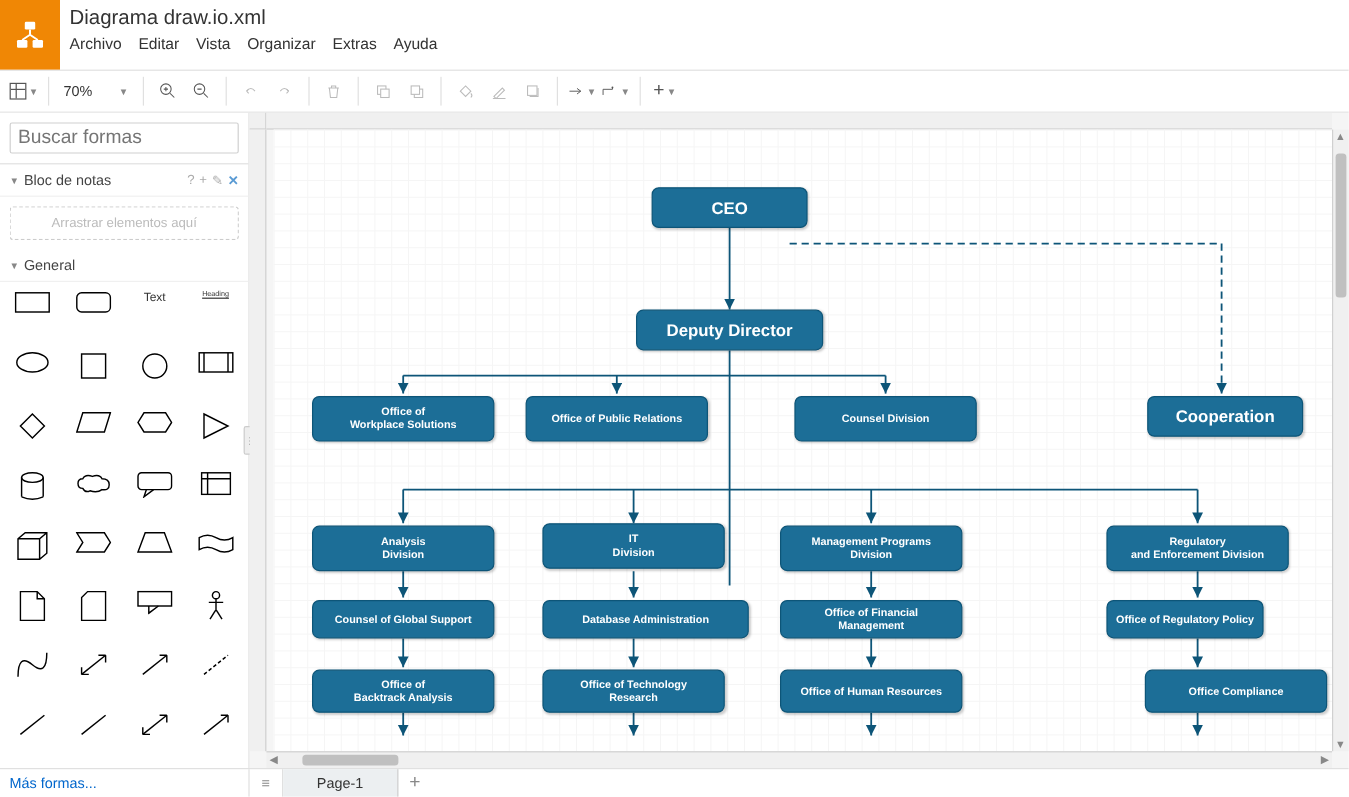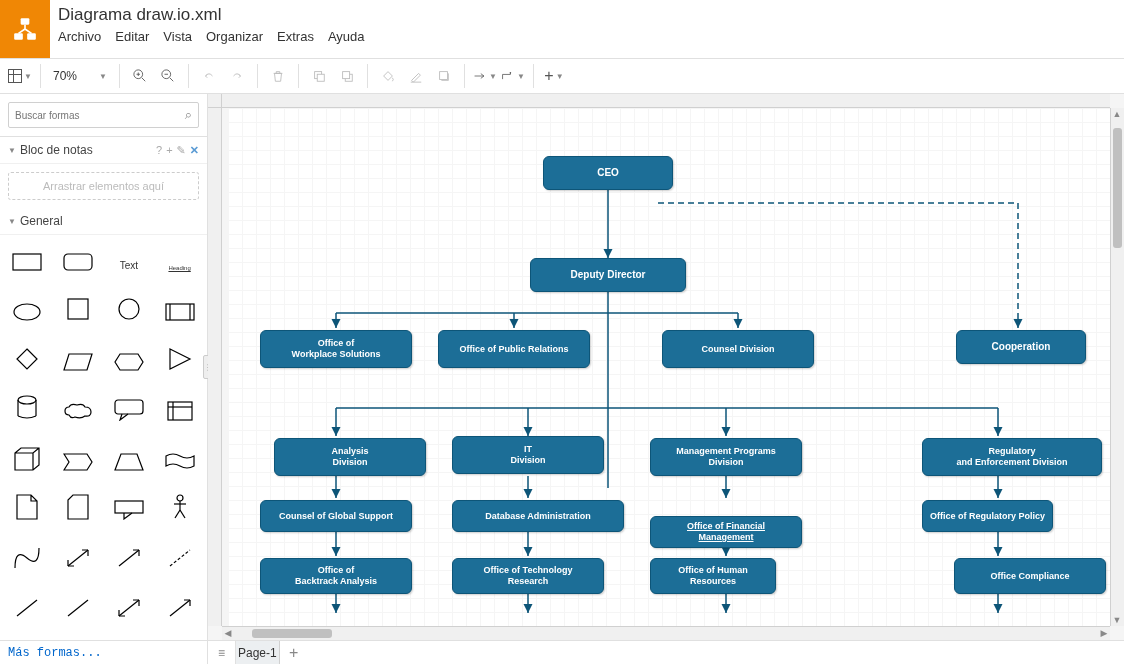--- a/index.html
+++ b/index.html
@@ -23,62 +23,62 @@
 .toolbar .grid-icon { width: 14px; height: 14px; border: 1px solid #555; position: relative; }
 .toolbar .grid-icon::before { content:''; position:absolute; left:4px; top:0; bottom:0; width:1px; background:#555; }
 .toolbar .grid-icon::after { content:''; position:absolute; top:4px; left:0; right:0; height:1px; background:#555; }
 .toolbar .caret { font-size: 8px; color: #888; margin-left: 2px; }
 
 
 .main { display: flex; height: 546px; }
 .sidebar { width: 208px; border-right: 1px solid #e0e0e0; background: #fff; display: flex; flex-direction: column; }
 .search-row { padding: 8px; border-bottom: 1px solid #e0e0e0; }
 .search-box { width: 100%; height: 26px; border: 1px solid #d0d0d0; border-radius: 2px; display: flex; align-items: center; padding: 0 6px; background: #fff; }
-.search-box input { border: none; outline: none; flex: 1; font-size: 10px; background: transparent; }
+.search-box input { border: none; outline: none; flex: 1; font-size: 16px; background: transparent; }
 .search-box .sicon { color: #888; font-size: 13px; }
 
 .panel-header { padding: 6px 8px; font-size: 12px; color: #444; border-bottom: 1px solid #f0f0f0; display: flex; align-items: center; }
 .panel-header .tri { font-size: 8px; color: #888; margin-right: 4px; }
 .panel-header .tools { margin-left: auto; display: flex; gap: 4px; color: #aaa; font-size: 11px; }
 .panel-header .tools span { cursor: pointer; }
 .panel-header .close-x { color: #5a9bd4; font-weight: bold; }
 
 .drop-zone { margin: 8px; border: 1px dashed #ccc; border-radius: 3px; height: 28px; display: flex; align-items: center; justify-content: center; font-size: 11px; color: #bbb; text-align: center; }
 
 .shapes-grid { padding: 8px 6px; display: grid; grid-template-columns: repeat(4, 1fr); gap: 10px 8px; flex: 1; overflow: hidden; }
-.shape-cell { height: 28px; display: flex; align-items: flex-end; justify-content: center; }
+.shape-cell { height: 28px; display: flex; align-items: flex-start; justify-content: center; }
 .shape-cell svg { stroke: #000; fill: none; stroke-width: 1.2; }
 .shape-text { font-size: 10px; color: #333; }
 
 
 .canvas-wrap { flex: 1; position: relative; background: #f5f5f5; }
 .ruler-h { position: absolute; top: 0; left: 14px; right: 14px; height: 14px; background: #f0f0f0; border-bottom: 1px solid #d0d0d0; }
 .ruler-v { position: absolute; top: 14px; left: 0; bottom: 14px; width: 14px; background: #f0f0f0; border-right: 1px solid #d0d0d0; }
 .ruler-corner { position: absolute; top:0; left:0; width:14px; height:14px; background:#f0f0f0; border-right:1px solid #d0d0d0; border-bottom:1px solid #d0d0d0; }
 .page { position: absolute; top: 14px; left: 20px; right: 14px; bottom: 14px; background: #fff; background-image: linear-gradient(#f5f5f5 1px, transparent 1px), linear-gradient(90deg, #f5f5f5 1px, transparent 1px); background-size: 14px 14px; }
 
 .diagram { position: absolute; inset: 0; }
-.node { position: absolute; background: #1c6e97; color: #fff; font-size: 10px; font-weight: bold; text-align: center; display: flex; align-items: center; justify-content: center; border-radius: 6px; border: 1px solid #0d5578; padding: 2px 4px; line-height: 1.2; box-shadow: 1px 1px 2px rgba(0,0,0,0.2); }
+.node { position: absolute; background: #1c6e97; color: #fff; font-size: 14px; font-weight: bold; text-align: center; display: flex; align-items: center; justify-content: center; border-radius: 6px; border: 1px solid #0d5578; padding: 2px 4px; line-height: 1.2; box-shadow: 1px 1px 2px rgba(0,0,0,0.2); }
 .node.small { font-size: 9px; }
 svg.edges { position: absolute; inset: 0; width: 100%; height: 100%; pointer-events: none; }
 
 .scroll-h { position: absolute; bottom:0; left:14px; right:14px; height:14px; background:#f0f0f0; border-top:1px solid #d0d0d0; }
 .scroll-v { position: absolute; right:0; top:14px; bottom:14px; width:14px; background:#f0f0f0; border-left:1px solid #d0d0d0; }
 .scroll-h .thumb { position:absolute; left:30px; width:80px; top:2px; bottom:2px; background:#c0c0c0; border-radius:3px; }
 .scroll-v .thumb { position:absolute; top:20px; height:120px; left:2px; right:2px; background:#c0c0c0; border-radius:3px; }
 .scroll-h .arr, .scroll-v .arr { position:absolute; width:12px; height:12px; font-size:9px; color:#888; display:flex; align-items:center; justify-content:center; }
 
 .resize-handle { position:absolute; width:10px; height:24px; background:#eee; border:1px solid #ccc; border-radius:2px; top:50%; transform:translateY(-50%); display:flex; align-items:center; justify-content:center; font-size:8px; color:#888; cursor:col-resize; }
 
 
 .footer { height: 24px; border-top: 1px solid #e0e0e0; display: flex; align-items: center; font-size: 12px; }
-.footer-left { width: 208px; padding-left: 8px; color: #0066cc; border-right: 1px solid #e0e0e0; height: 100%; display: flex; align-items: center; cursor: pointer; font-family: Liberation Mono, monospace; }
+.footer-left { width: 208px; padding-left: 8px; color: #0066cc; border-right: 1px solid #e0e0e0; height: 100%; display: flex; align-items: center; cursor: pointer; }
 .footer-right { flex: 1; display: flex; align-items: center; height: 100%; }
 .tab-hamburger { width: 28px; height: 100%; display: flex; align-items: center; justify-content: center; border-right: 1px solid #e0e0e0; color: #888; cursor: pointer; }
-.page-tab { padding: 0 2px; height: 100%; display: flex; align-items: center; background: #eceff1; border-right: 1px solid #d0d0d0; color: #333; cursor: pointer; font-size: 12px; }
+.page-tab { padding: 0 28px; height: 100%; display: flex; align-items: center; background: #eceff1; border-right: 1px solid #d0d0d0; color: #333; cursor: pointer; font-size: 12px; }
 .add-tab { width: 28px; height: 100%; display: flex; align-items: center; justify-content: center; color: #888; font-size: 16px; cursor: pointer; }
 </style>
 </head>
 <body>
 
 <div class="header">
   <div class="logo">
     <svg viewBox="0 0 24 24">
         <rect x="8" y="2" width="8" height="6" rx="1" fill="#fff"></rect>
         <rect x="2" y="16" width="8" height="6" rx="1" fill="#fff"></rect>
@@ -444,38 +444,38 @@
         <line x1="770" y1="486" x2="770" y2="505" stroke="#0d5578" stroke-width="1.5" marker-end="url(#ah)"></line>
       </svg>
       <div class="diagram">
         <div class="node" style="left:315px;top:48px;width:130px;height:34px;">CEO</div>
         <div class="node" style="left:302px;top:150px;width:156px;height:34px;">Deputy Director</div>
         <div class="node" style="left:728px;top:222px;width:130px;height:34px;">Cooperation</div>
         <div class="node small" style="left:32px;top:222px;width:152px;height:38px;white-space:pre-line;">Office of
 Workplace Solutions</div>
         <div class="node small" style="left:210px;top:222px;width:152px;height:38px;">Office of Public Relations</div>
         <div class="node small" style="left:434px;top:222px;width:152px;height:38px;">Counsel Division</div>
-        <div class="node small" style="left:46px;top:330px;width:152px;height:38px;white-space:pre-line;">Analysis
+        <div class="node small" style="left:32px;top:330px;width:152px;height:38px;white-space:pre-line;">Analysis
 Division</div>
         <div class="node small" style="left:224px;top:328px;width:152px;height:38px;white-space:pre-line;">IT
 Division</div>
         <div class="node small" style="left:422px;top:330px;width:152px;height:38px;white-space:pre-line;">Management Programs
 Division</div>
-        <div class="node small" style="left:694px;top:330px;width:180px;height:38px;white-space:pre-line;">Regulatory
+        <div class="node small" style="left:694px;top:330px;width:152px;height:38px;white-space:pre-line;">Regulatory
 and Enforcement Division</div>
         <div class="node small" style="left:32px;top:392px;width:152px;height:32px;">Counsel of Global Support</div>
         <div class="node small" style="left:224px;top:392px;width:172px;height:32px;">Database Administration</div>
-        <div class="node small" style="left:422px;top:408px;width:152px;height:32px;white-space:pre-line;text-decoration:underline;">Office of Financial
+        <div class="node small" style="left:422px;top:392px;width:152px;height:32px;white-space:pre-line;">Office of Financial
 Management</div>
         <div class="node small" style="left:694px;top:392px;width:131px;height:32px;">Office of Regulatory Policy</div>
         <div class="node small" style="left:32px;top:450px;width:152px;height:36px;white-space:pre-line;">Office of
 Backtrack Analysis</div>
         <div class="node small" style="left:224px;top:450px;width:152px;height:36px;white-space:pre-line;">Office of Technology
 Research</div>
-        <div class="node small" style="left:422px;top:450px;width:126px;height:36px;">Office of Human Resources</div>
+        <div class="node small" style="left:422px;top:450px;width:152px;height:36px;">Office of Human Resources</div>
         <div class="node small" style="left:694px;top:450px;width:152px;height:36px;margin-left:32px;">Office Compliance</div>
       </div>
     </div>
     <div class="scroll-h">
         <div class="arr" style="left:0;">◀</div>
         <div class="thumb"></div>
         <div class="arr" style="right:0;">▶</div>
       </div>
     <div class="scroll-v">
         <div class="arr" style="top:0;">▲</div>

